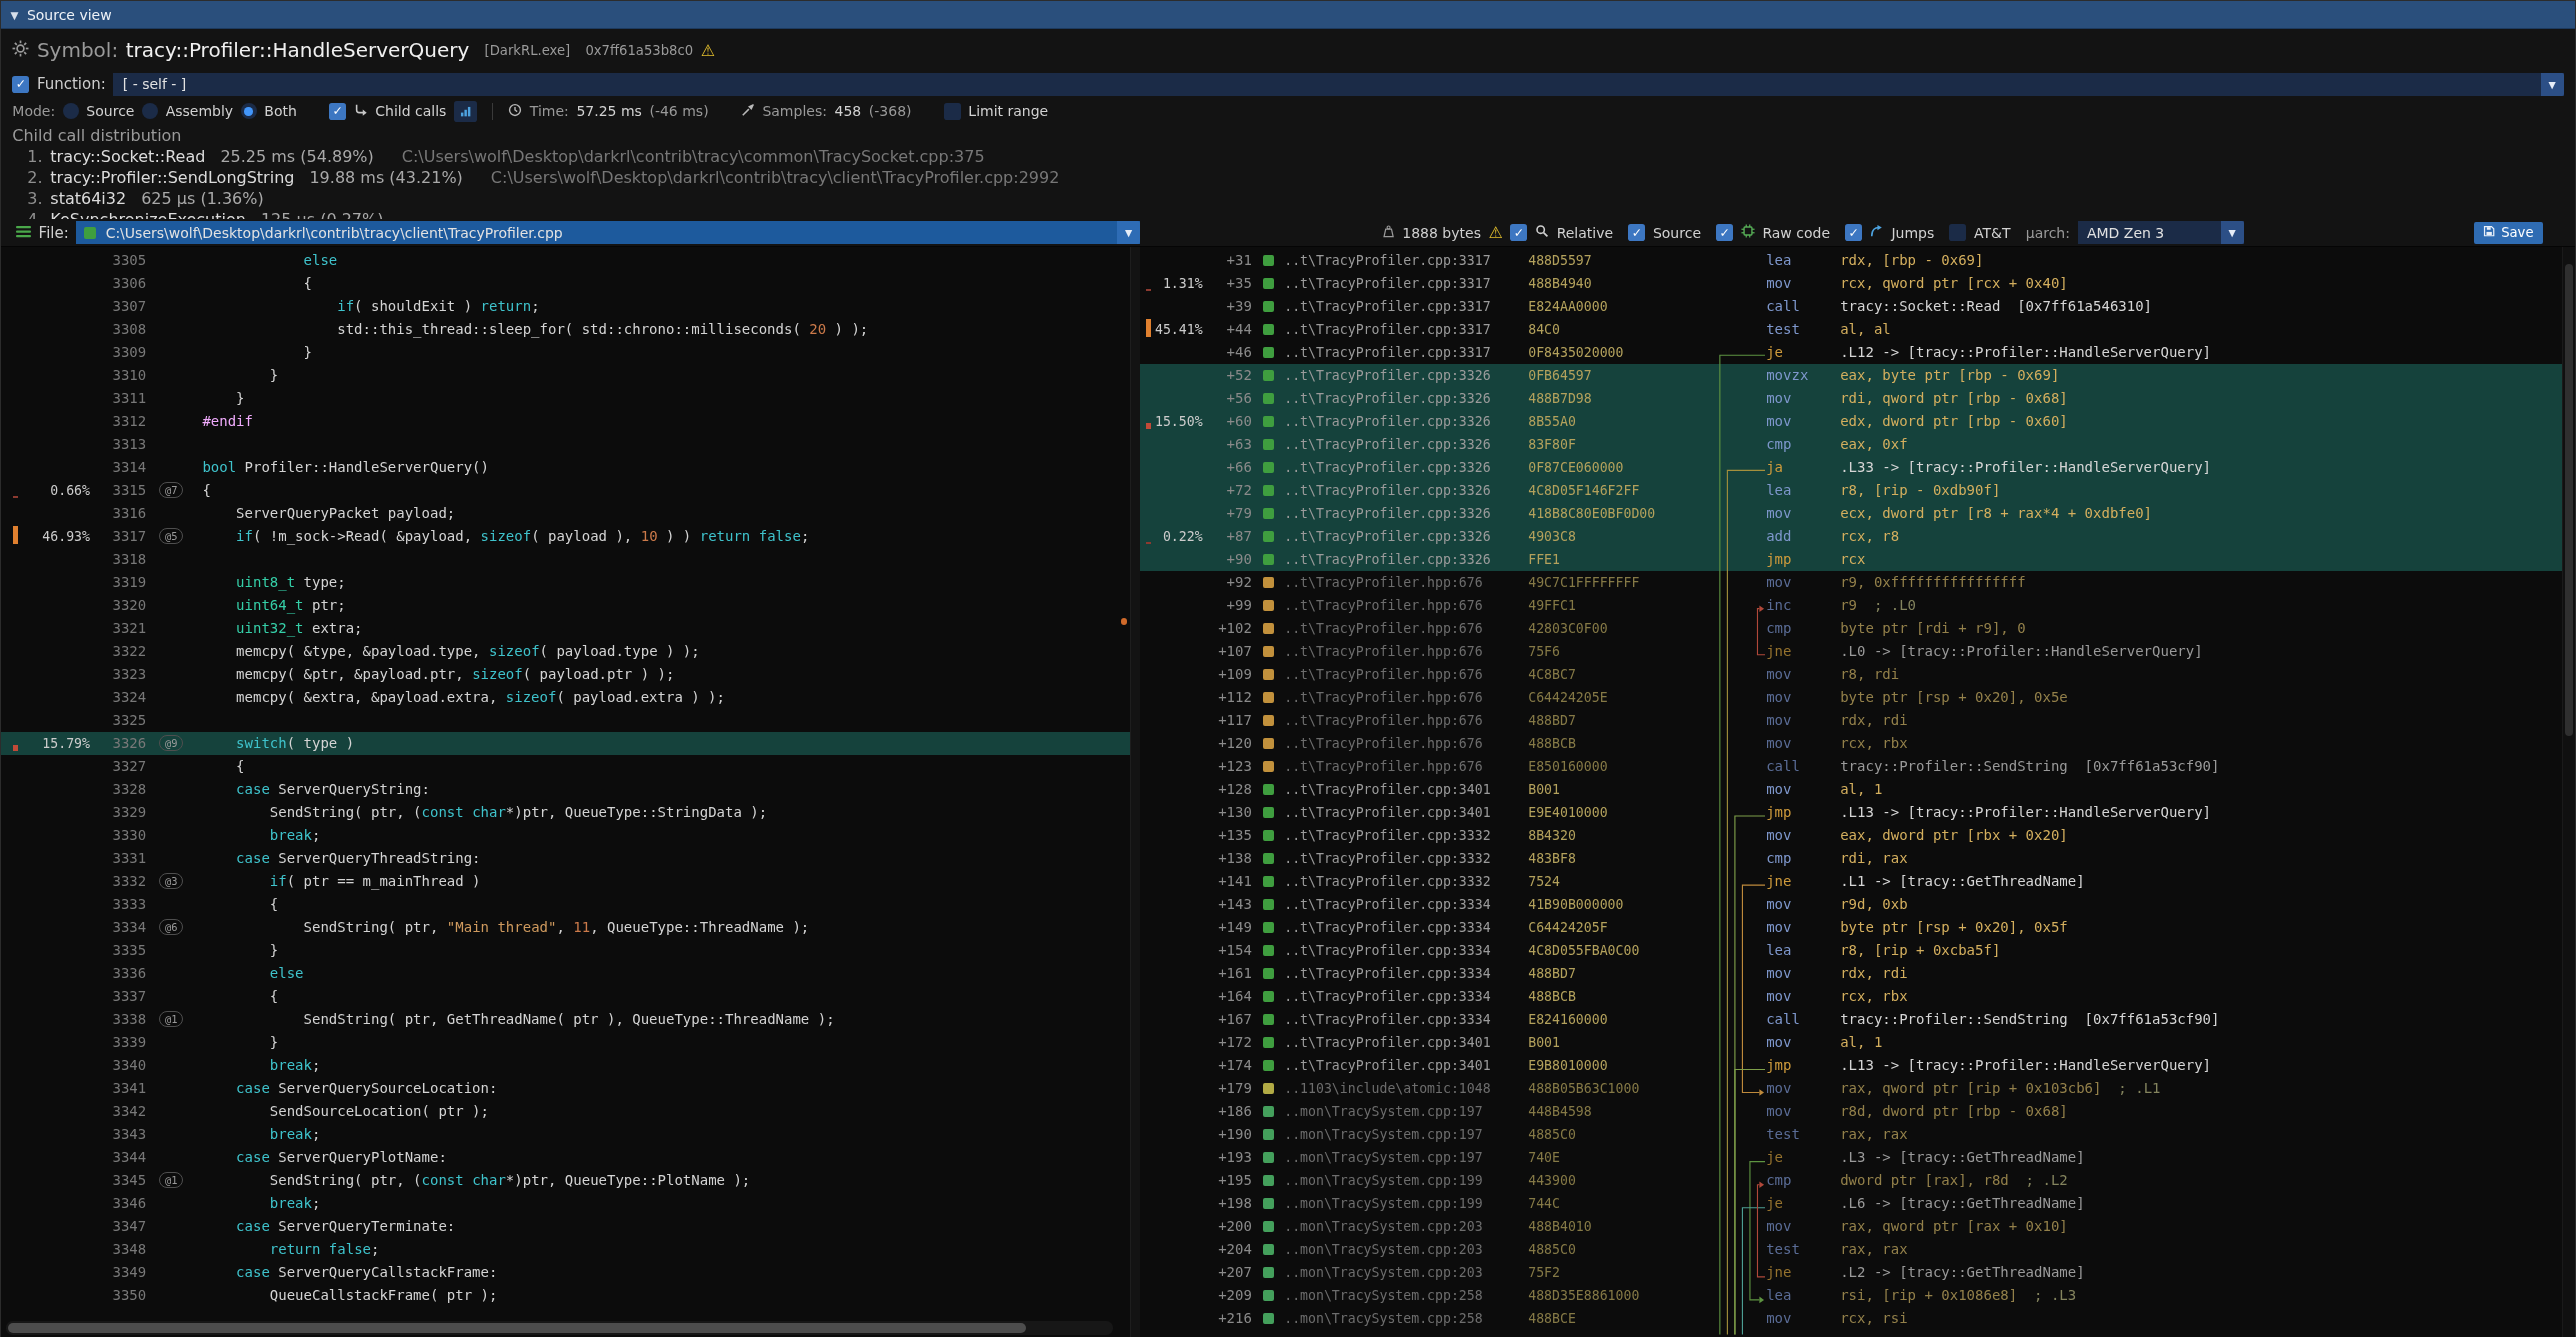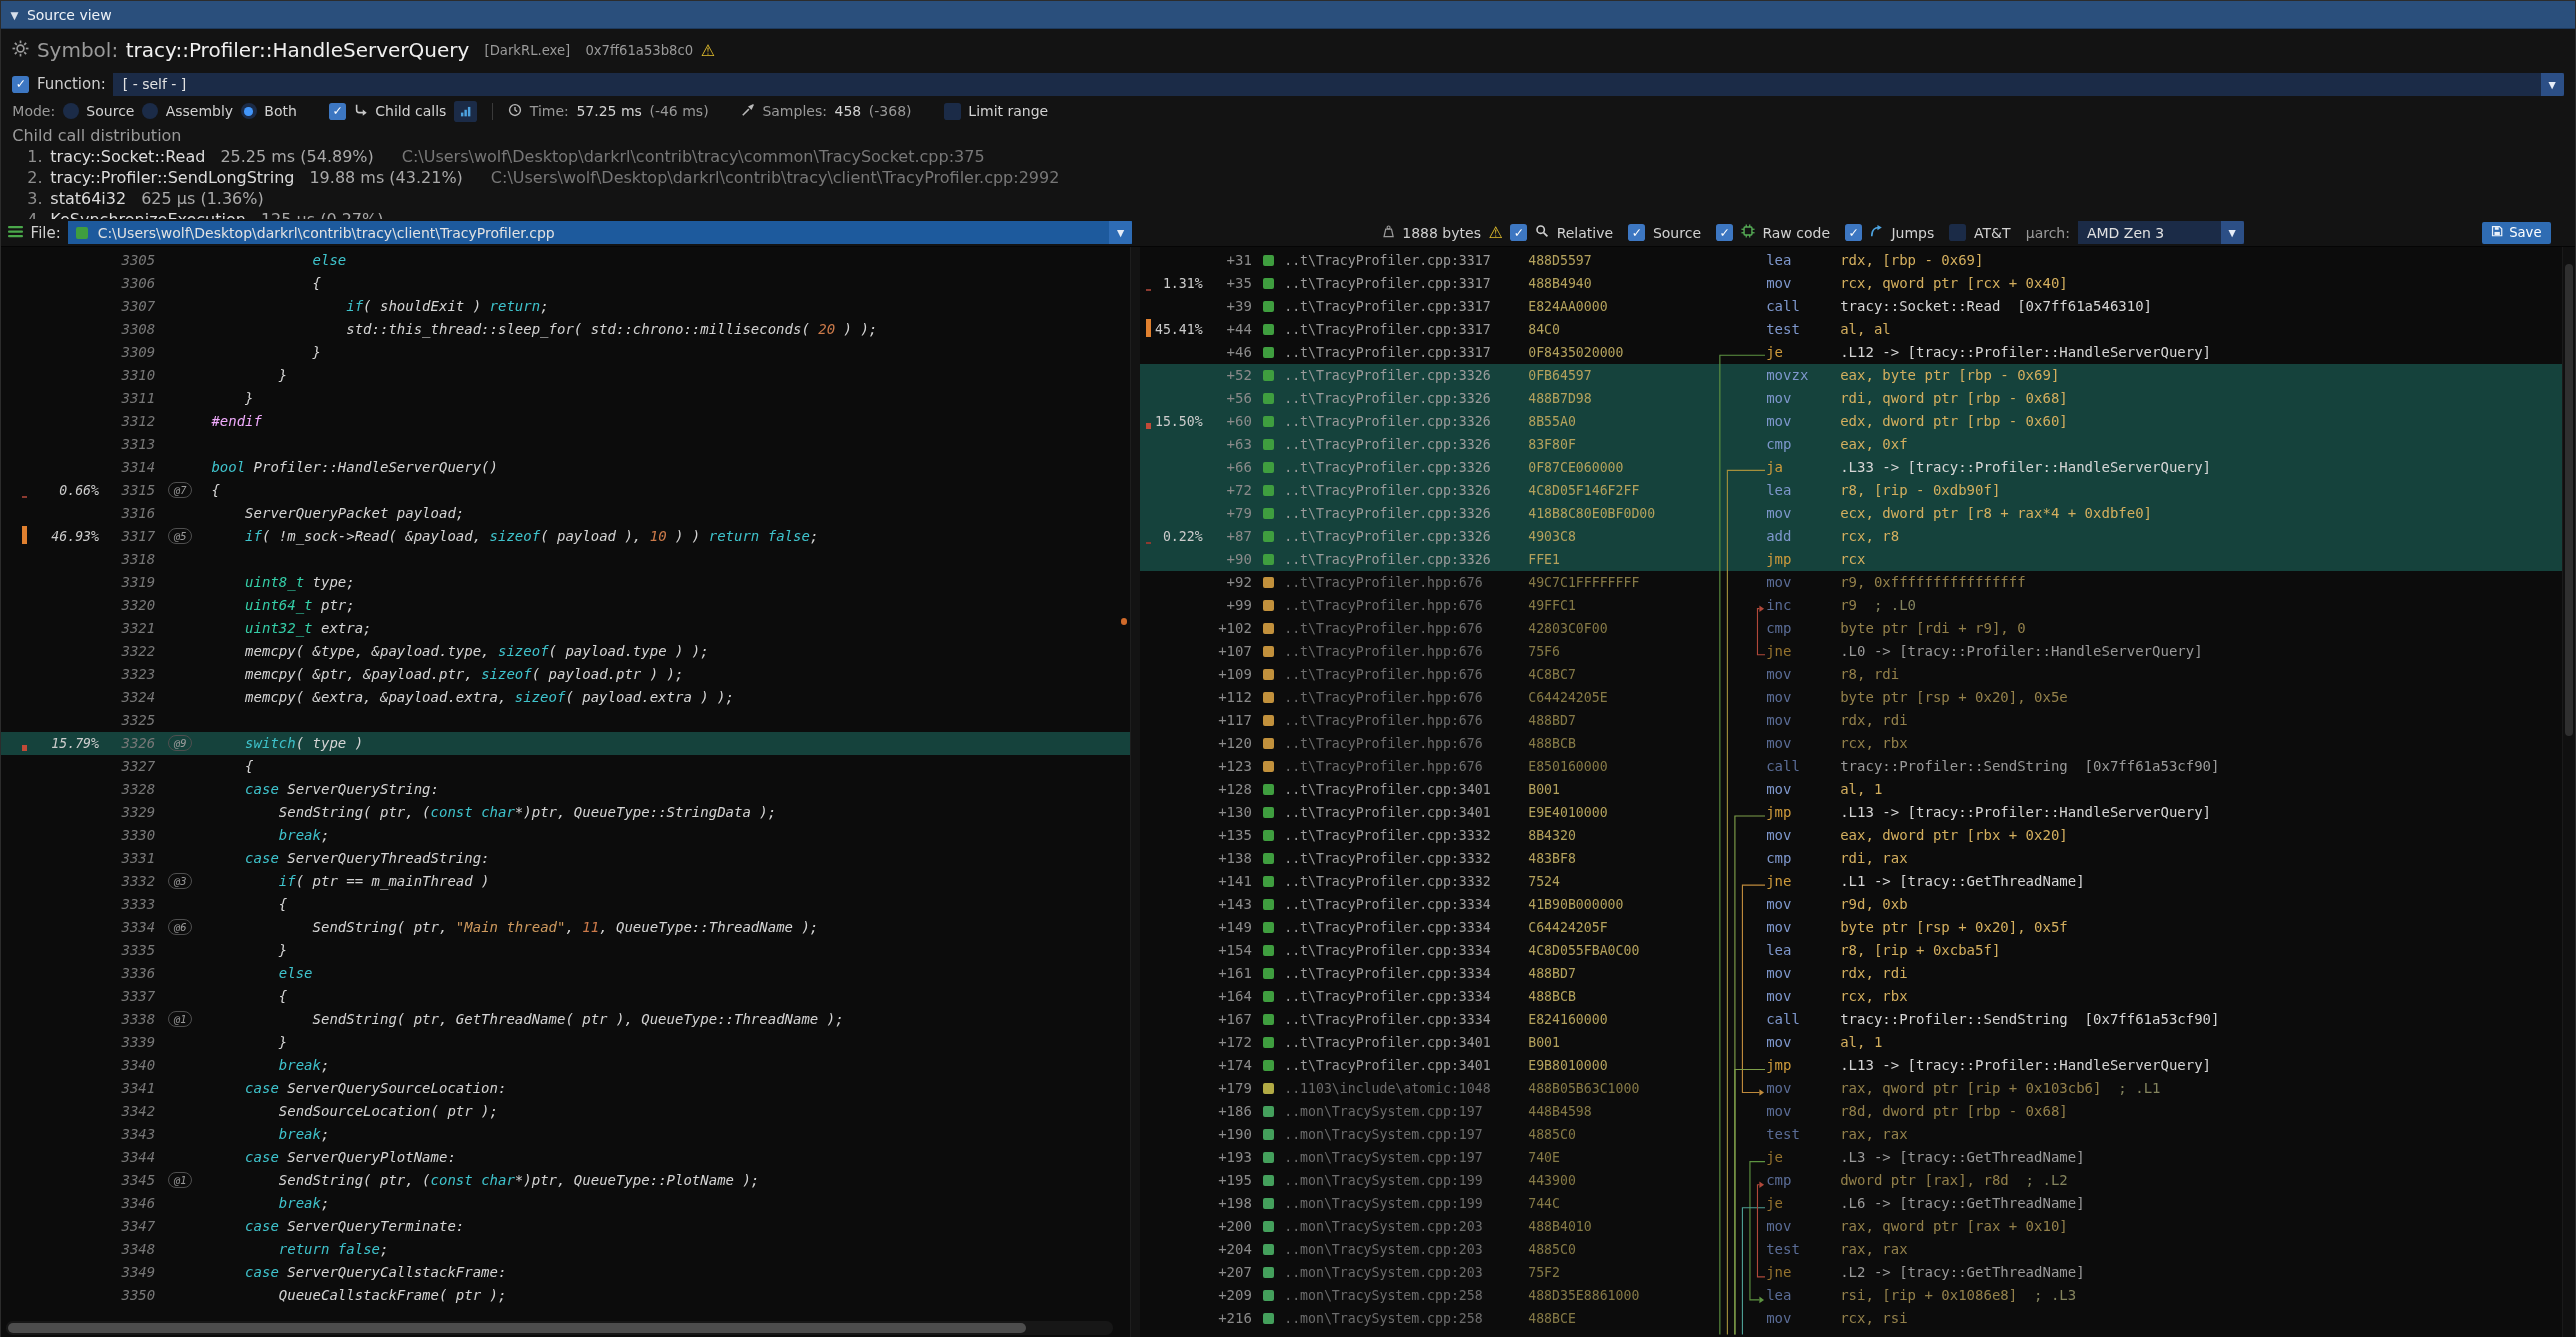--- a/index.html
+++ b/index.html
@@ -47,41 +47,41 @@
   
   .child-section{height:94px;overflow:hidden;padding:0 11.3px;font-size:16px;}
   .cc-header{color:#9a9a9a;height:21px;line-height:21px;}
   .cc-row{height:21px;line-height:21px;white-space:nowrap;padding-left:15px;}
   .cc-idx{color:#8f8f8f;display:inline-block;min-width:23px;}
   .cc-name{color:#dcdcdc;}
   .cc-time{color:#a9a9a9;margin-left:15px;}
   .cc-loc{color:#777;margin-left:28px;}
 
   
-  .toolbar-row{height:28px;display:flex;align-items:center;padding:0 7px;gap:5.7px;border-bottom:0.9px solid #050505;}
+  .toolbar-row{height:28px;display:flex;align-items:center;padding:0 15px;gap:5.7px;border-bottom:0.9px solid #050505;}
   .file-group{width:1124px;display:flex;align-items:center;gap:7.6px;flex:none;}
   .asm-group{flex:1;display:flex;align-items:center;gap:7.6px;padding-left:13.2px;font-size:14px;}
   .asm-group .cblabel{margin-right:7.6px;}
   .save-btn{margin-left:auto;margin-right:5.7px;height:22px;padding:0 9.4px;border:none;border-radius:1.9px;background:#2f6cb3;color:#fff;font-size:13.2px;font-family:"DejaVu Sans",sans-serif;display:inline-flex;align-items:center;gap:5.7px;cursor:pointer;}
   .bytes-label{color:#cfcfcf;}
 
   
   .main{display:flex;height:1090px;position:relative;background:#0c0c0c;}
   .pane-left{width:1130px;flex:none;position:relative;overflow:hidden;background:#0c0c0c;border-right:0.9px solid #1e1e1e;}
   .splitter{width:9.4px;flex:none;background:#131313;position:relative;}
   .pane-right{flex:1;position:relative;overflow:hidden;background:#0c0c0c;}
   .win-vscroll{width:13.2px;flex:none;background:#101010;position:relative;border-left:0.9px solid #1a1a1a;}
   .win-vscroll .thumb{position:absolute;left:1.9px;right:1.9px;top:17px;height:472px;background:#2f2f2f;border-radius:5.7px;}
   .lmark{position:absolute;right:2.8px;top:34%;width:6.6px;height:6.6px;border-radius:50%;background:#d06a2a;}
   .hscroll{position:absolute;left:4.7px;right:17px;bottom:2.8px;height:13.2px;background:#171717;border-radius:6.6px;}
   .hscroll .thumb{position:absolute;left:1.9px;top:1.9px;bottom:1.9px;width:92%;background:#4d4d4d;border-radius:5.7px;}
 
   
   .src-rows{position:absolute;top:1.9px;left:0;right:0;bottom:19px;overflow:hidden;font-family:"DejaVu Sans Mono",monospace;font-size:14px;}
-  .src-row{display:grid;grid-template-columns:9.4px 79px 60px 43px 1fr;height:23px;line-height:23px;align-items:center;white-space:pre;padding-left:19px;font-style:italic;}
+  .src-row{display:grid;grid-template-columns:9.4px 79px 60px 43px 1fr;height:23px;line-height:23px;align-items:center;white-space:pre;padding-left:10px;}
   .src-row.hl{background:#15423c;}
   .sbar{position:relative;height:100%;}
   .sbar i{position:absolute;left:1.9px;bottom:3.8px;width:4.7px;display:block;}
   .pct{text-align:right;padding-right:9.4px;color:#cccccc;font-size:13.2px;}
   .lnum{text-align:right;padding-right:13.2px;color:#787878;}
   .anno{color:#9a9a9a;font-size:11.3px;}
   .anno b{display:inline-block;border:0.9px solid #4f4f4f;border-radius:8.5px;padding:0 4.7px;font-weight:normal;font-size:10.4px;color:#9a9a9a;line-height:14px;}
   .code{overflow:hidden;}
   .tk-k{color:#3fc3cc}.tk-t{color:#35cfa8}.tk-p{color:#d4d4d4}
   .tk-n{color:#cc7a4a}.tk-s{color:#cf9a5e}.tk-d{color:#f0abfc}

